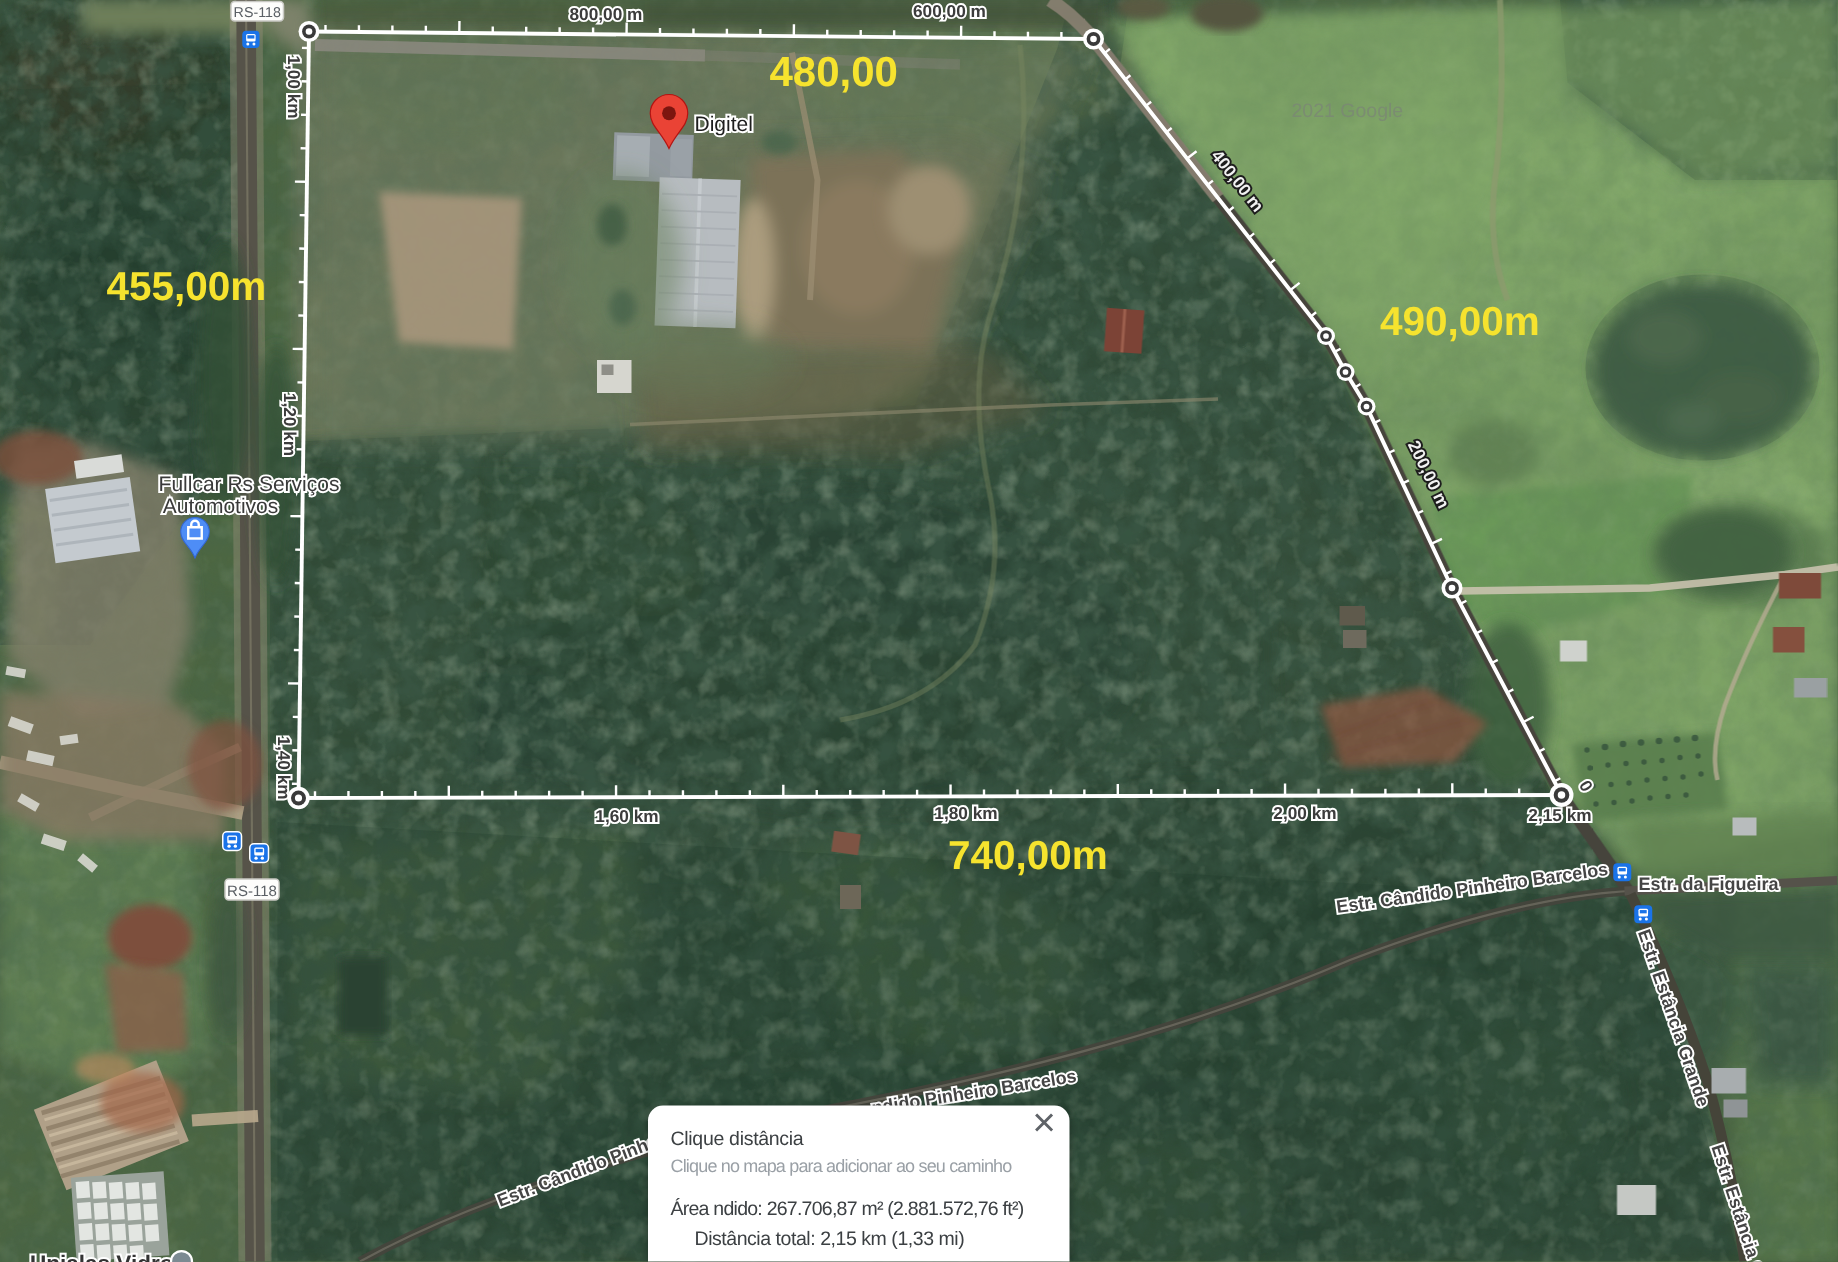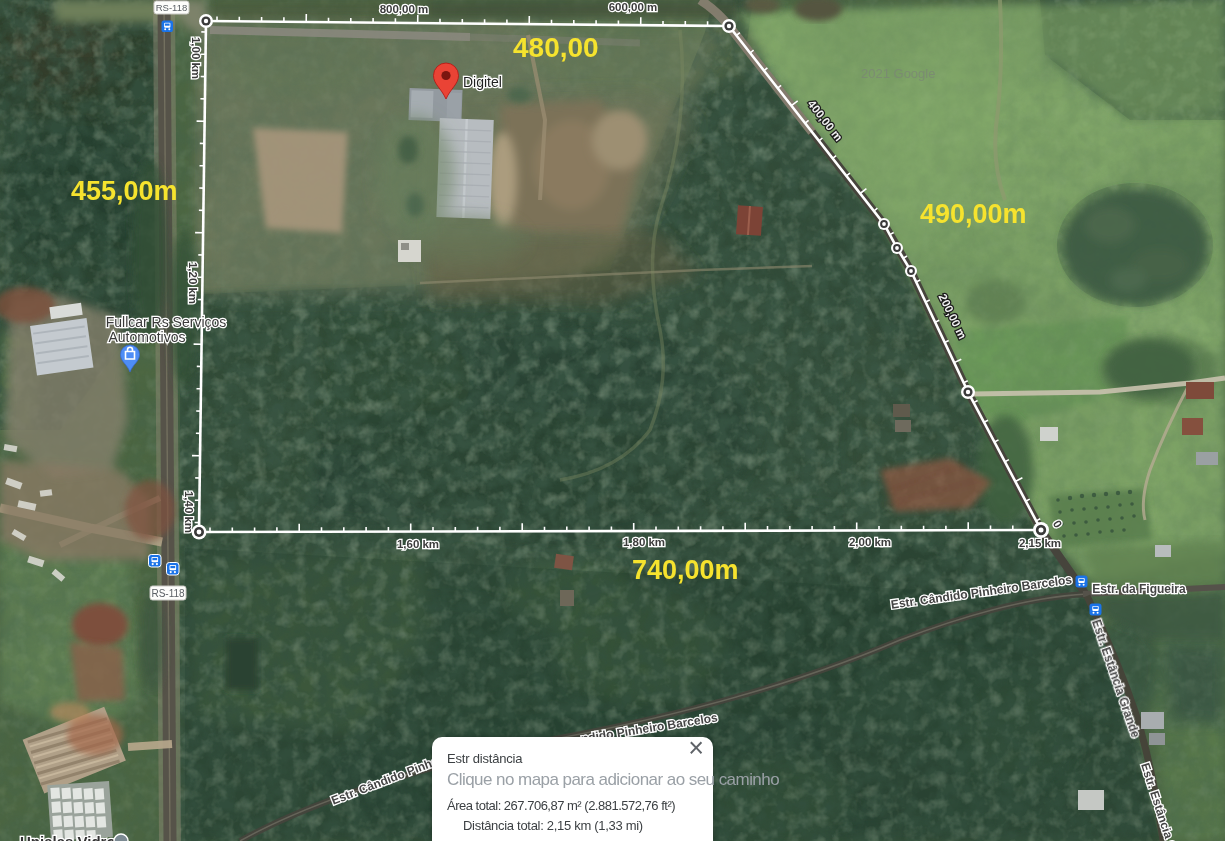--- a/index.html
+++ b/index.html
@@ -1,21 +1,21 @@
 <!DOCTYPE html>
 <html><head>
 <meta charset="utf-8">
 <style>
 html,body{margin:0;padding:0}
 body{width:1225px;height:841px;overflow:hidden;position:relative;font-family:"Liberation Sans",sans-serif;background:#52683f}
 #map{position:absolute;left:0;top:0}
 .panel{position:absolute;left:432px;top:737px;width:281px;height:104px;background:#fff;border-radius:10px 10px 0 0;box-shadow:0 1px 5px rgba(0,0,0,.35);z-index:30}
 .panel .x{position:absolute;right:9px;top:-4px;font-size:27px;color:#5f6368;font-weight:400}
 .panel .t1{position:absolute;left:15px;top:14px;font-size:13px;color:#3c4043;letter-spacing:-0.2px}
-.panel .t2{position:absolute;left:15px;top:33px;font-size:17px;color:#9aa0a6;white-space:nowrap;letter-spacing:-0.55px}
+.panel .t2{position:absolute;left:15px;top:33px;font-size:12px;color:#9aa0a6;white-space:nowrap;letter-spacing:-0.55px}
 .panel .t3{position:absolute;left:15px;top:61px;font-size:13px;color:#3c4043;white-space:nowrap;letter-spacing:-0.5px}
 .panel .t4{position:absolute;left:31px;top:81px;font-size:13px;color:#3c4043;letter-spacing:-0.3px}
 </style>
 </head>
 <body>
 <svg id="map" width="1225" height="841" viewBox="0 0 1225 841" xmlns="http://www.w3.org/2000/svg">
 <defs>
 <filter id="soft3">
         <feGaussianBlur stdDeviation="3"></feGaussianBlur>
       </filter>
@@ -595,17 +595,17 @@
 
 <text x="1155" y="808" transform="rotate(72 1155 808)" font-family="Liberation Sans, sans-serif" font-size="12" font-weight="bold" fill="#454545" stroke="#ffffff" stroke-width="2.6" paint-order="stroke" text-anchor="middle">Estr. Estância G</text>
 
 <text x="390" y="783" transform="rotate(-21 390 783)" font-family="Liberation Sans, sans-serif" font-size="12" font-weight="bold" fill="#454545" stroke="#ffffff" stroke-width="2.6" paint-order="stroke" text-anchor="middle">Estr. Cândido Pinheir</text>
 
 <text x="650" y="732" transform="rotate(-9 650 732)" font-family="Liberation Sans, sans-serif" font-size="12" font-weight="bold" fill="#454545" stroke="#ffffff" stroke-width="2.6" paint-order="stroke" text-anchor="middle">ndido Pinheiro Barcelos</text>
 </svg>
 
 <div class="panel">
 <div class="x">×</div>
-<div class="t1">Estr distância</div>
+<div class="t1">Clique distância</div>
 <div class="t2">Clique no mapa para adicionar ao seu caminho</div>
-<div class="t3">Área total: 267.706,87 m² (2.881.572,76 ft²)</div>
+<div class="t3">Área ndido: 267.706,87 m² (2.881.572,76 ft²)</div>
 <div class="t4">Distância total: 2,15 km (1,33 mi)</div>
 </div>
 
 </body></html>

